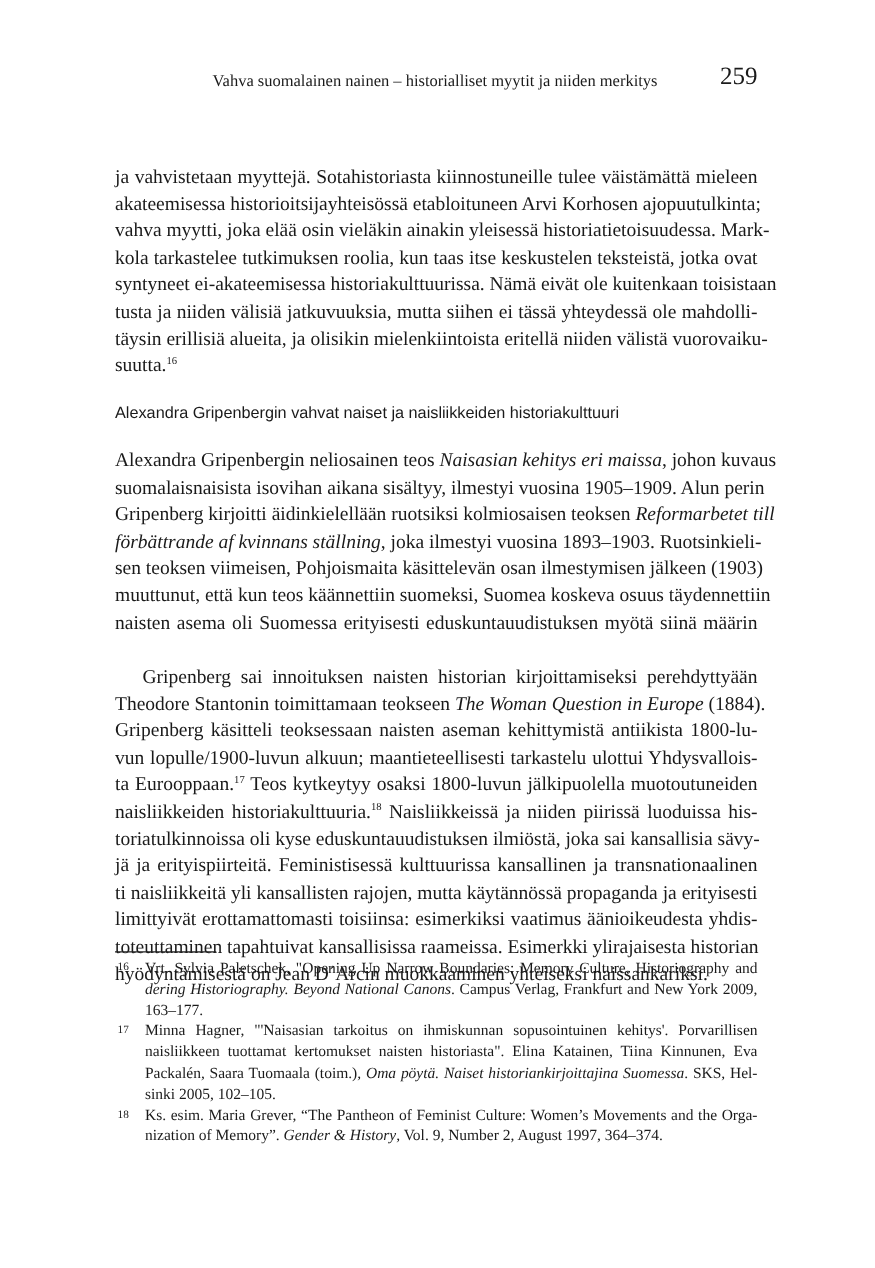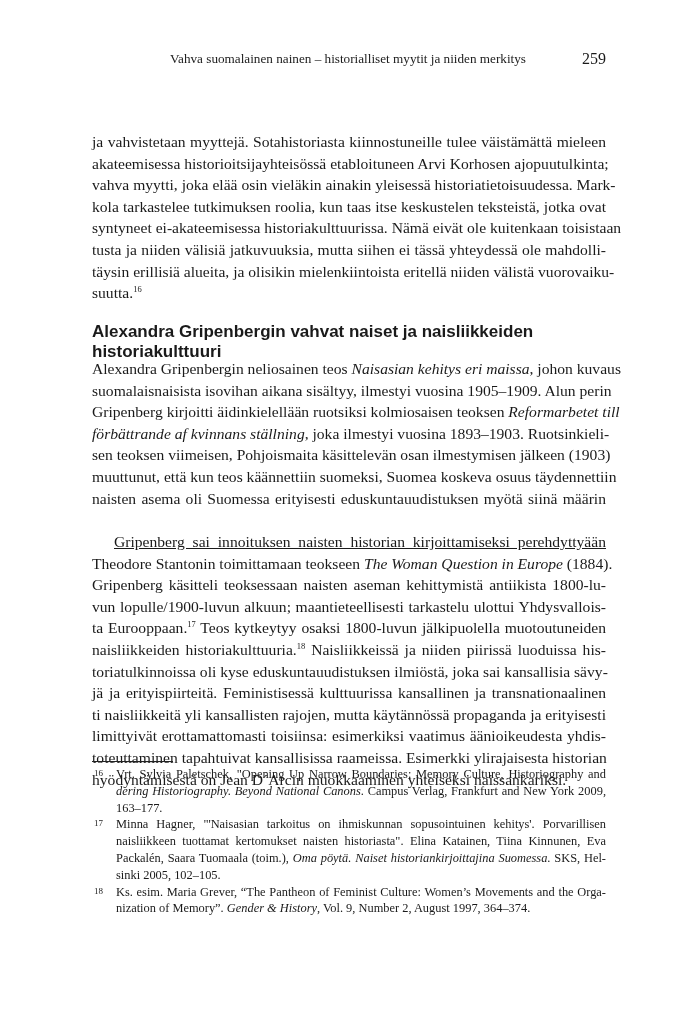--- a/index.html
+++ b/index.html
@@ -2,36 +2,36 @@
 <html><head>
 <meta charset="utf-8">
 <style>
   html, body { margin: 0; padding: 0; background: #ffffff; }
   body {
     width: 700px; height: 1014px; position: relative; overflow: hidden;
     font-family: "Liberation Serif", "DejaVu Serif", serif; color: #1a1a1a;
   }
   .running-head {
     position: absolute; top: 50px; left: 170px; width: 436px;
-    font-size: 13.2px; display: flex; justify-content: space-between; align-items: center;
+    font-size: 13.2px; display: flex; justify-content: space-between; align-items: flex-end;
   }
-  .running-head .pnum { font-size: 16px; }
+  .running-head .pnum { font-size: 20px; }
   .body-block { position: absolute; left: 92px; width: 514px; }
   .line {
     display: block; height: 21.6px; line-height: 21.6px; font-size: 15.6px;
     text-align: justify; text-align-last: justify; white-space: nowrap; overflow: visible;
   }
   .line.last { text-align-last: left; }
-  .line.indent { padding-left: 22px; text-decoration: underline; }
+  .line.indent { padding-left: 22px; }
   .line span.seg { white-space: pre; }
   .line i, .fn-line i { font-style: italic; }
   sup { font-size: 8.5px; vertical-align: 6px; line-height: 0; }
   .heading {
     position: absolute; left: 92px; top: 322px; width: 514px;
-    font-family: "Liberation Sans", "DejaVu Sans", sans-serif; font-weight: bold; font-size: 17px;
+    font-family: "Liberation Sans", "DejaVu Sans", sans-serif; font-weight: normal; font-size: 13px;
   }
   .fn-rule { position: absolute; left: 92px; top: 761px; width: 81px; height: 1px; background: #222; }
   .fn-block { position: absolute; left: 92px; width: 514px; }
   .fn { position: relative; }
   .fn-num { position: absolute; left: 2px; top: 2px; font-size: 9px; }
   .fn-lines { margin-left: 24px; }
   .fn-line {
     display: block; height: 16.8px; line-height: 16.8px; font-size: 12.4px;
     text-align: justify; text-align-last: justify; white-space: nowrap;
   }

